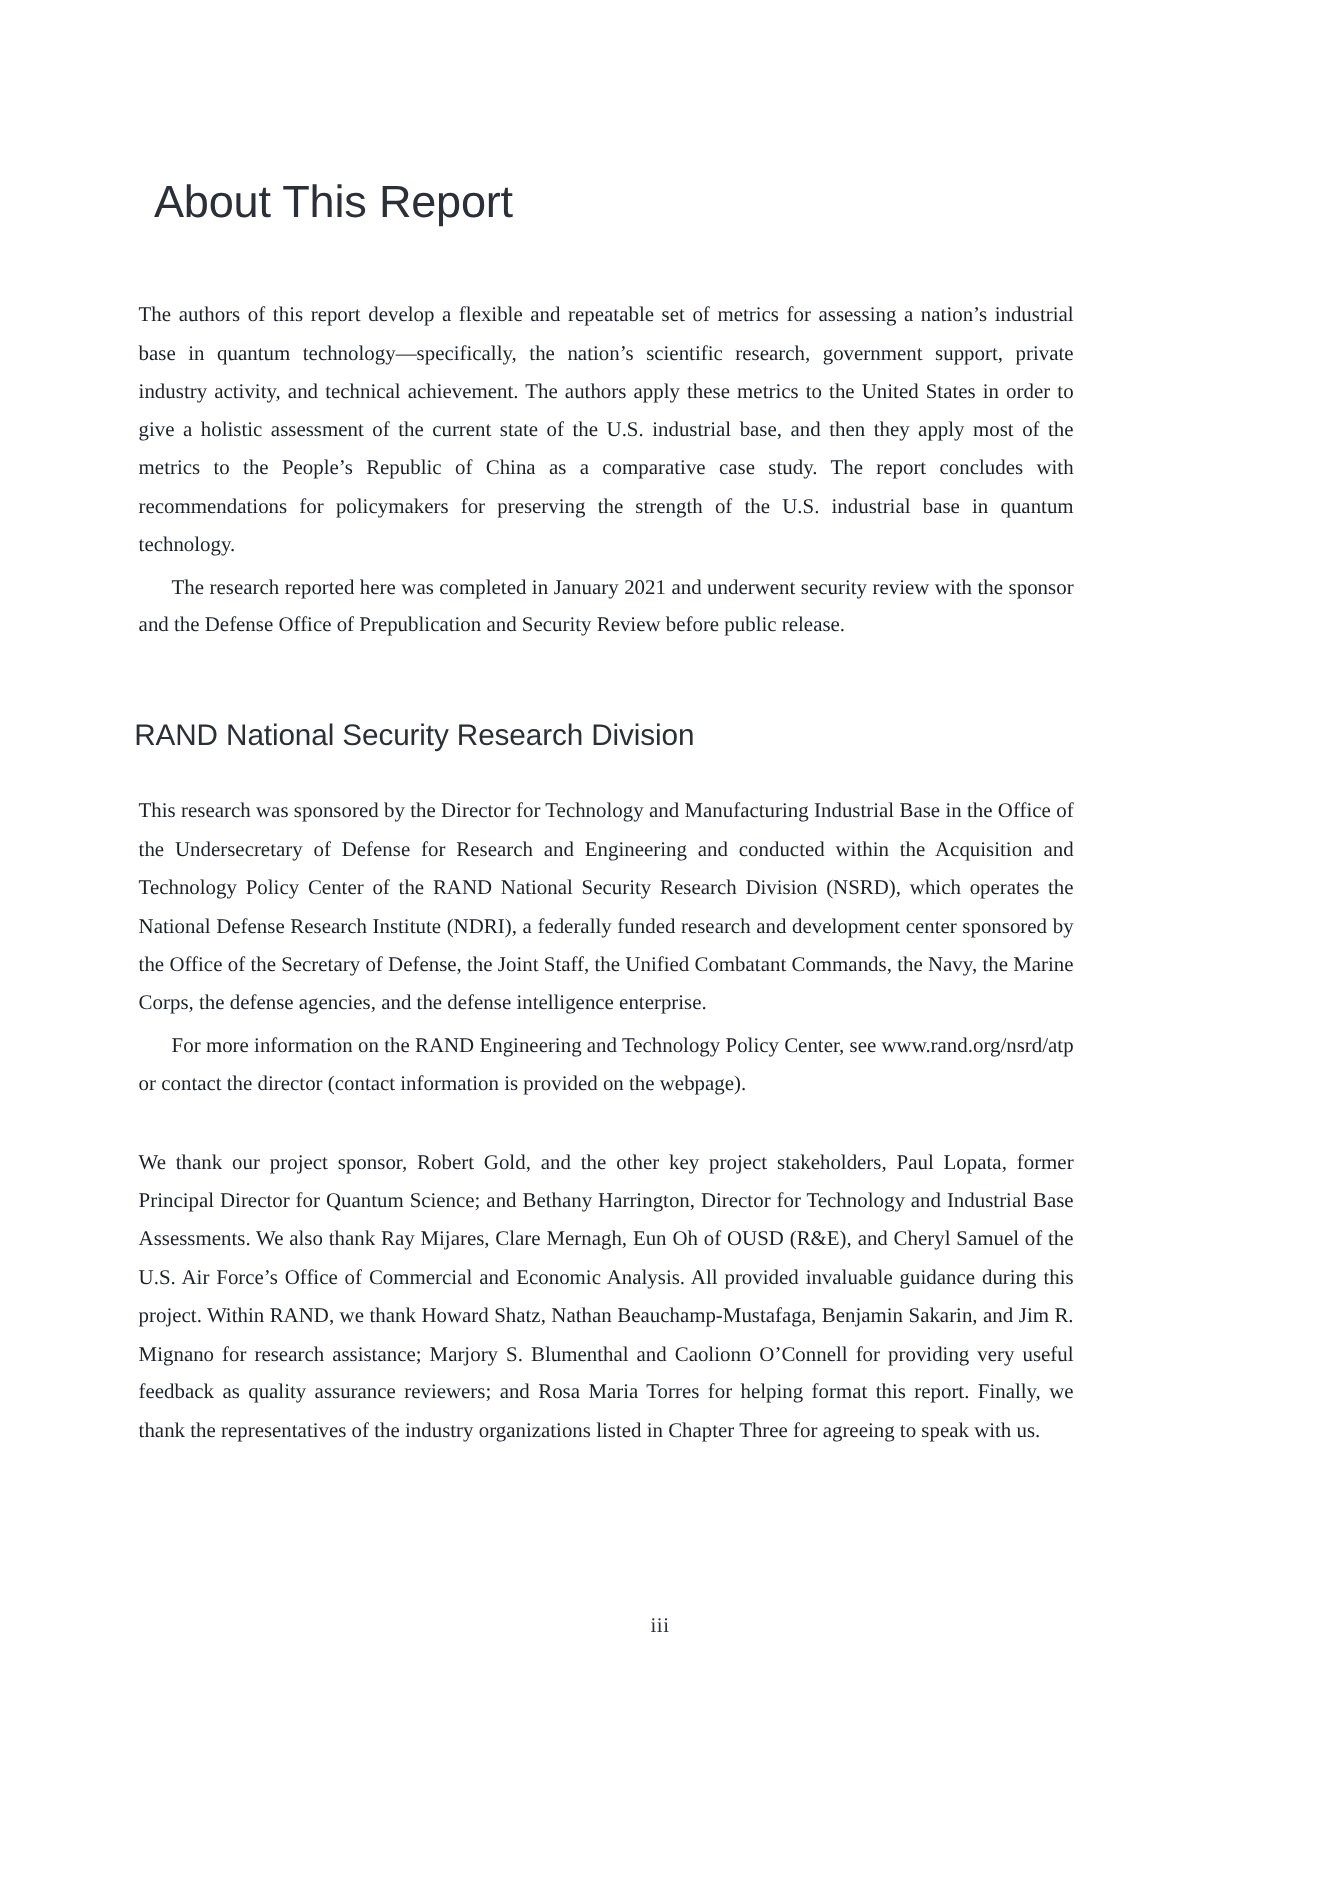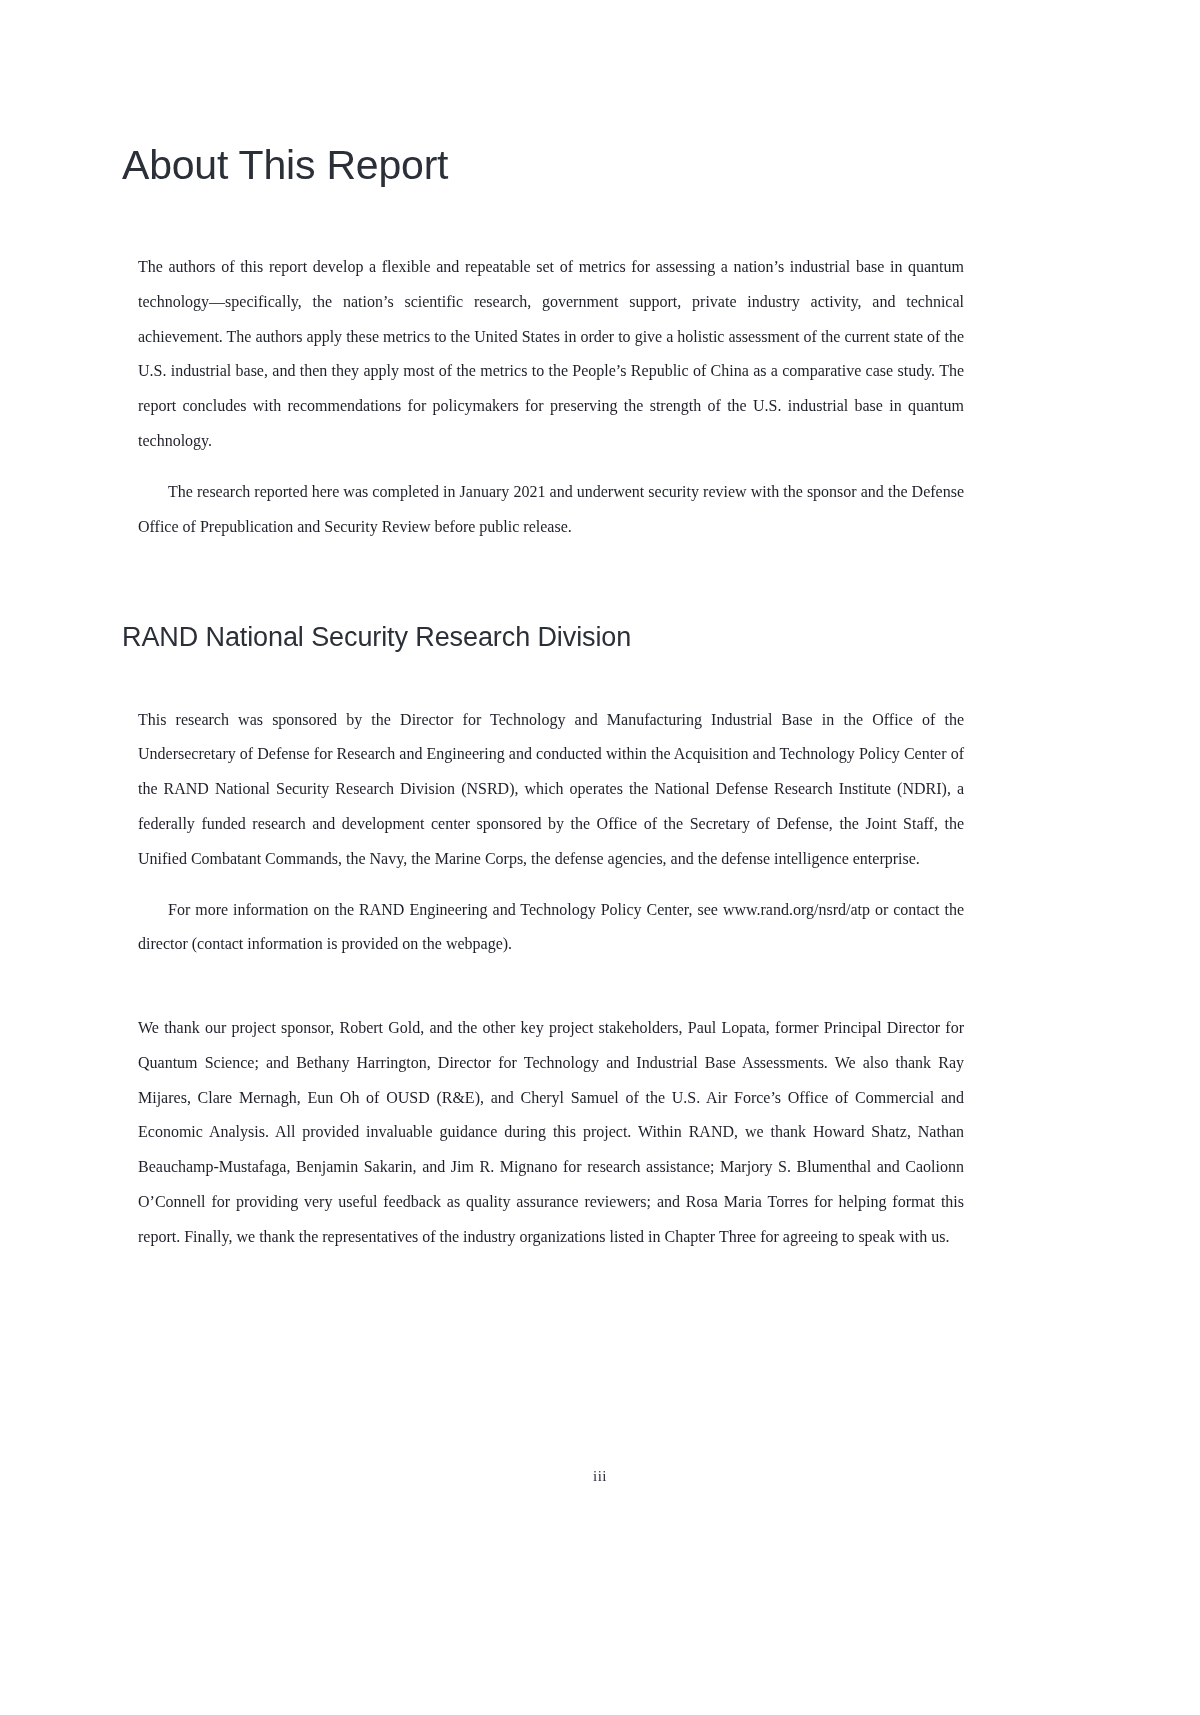--- a/index.html
+++ b/index.html
@@ -21,58 +21,58 @@
     left: 122px;
     top: 0;
     width: 858px;
   }
   h1.doc-title {
     font-family: "Liberation Sans", sans-serif;
     font-weight: 400;
     font-size: 41px;
     line-height: 1.1;
     color: #2b2f38;
-    margin: 0;
+    margin: 18px;
     padding-top: 143px;
     letter-spacing: -0.2px;
   }
   h2.section-heading {
     font-family: "Liberation Sans", sans-serif;
     font-weight: 400;
     font-size: 27px;
     line-height: 1.15;
     color: #2b2f38;
     margin: 0;
     letter-spacing: -0.1px;
   }
   h2.h-nsrd { padding-top: 62px; }
   h2.h-ack  { padding-top: 60px; }
 
   p.body {
     font-family: "Liberation Serif", serif;
-    font-size: 16px;
+    font-size: 19px;
     line-height: 34.8px;
     color: #1d2029;
-    margin: 16px;
+    margin: 4px;
     text-align: justify;
     text-justify: inter-word;
     hyphens: none;
   }
   p.first-para { padding-top: 46px; }
   p.after-head { padding-top: 33px; }
   p.indented { text-indent: 30px; }
 
   .footer {
     position: absolute;
     left: 0;
     top: 1468px;
     width: 1200px;
     text-align: center;
     font-family: "Liberation Serif", serif;
-    font-size: 15px;
+    font-size: 19px;
     color: #2b2f38;
     letter-spacing: 0.5px;
   }
 </style>
 </head>
 <body>
 
 <div class="page">
 
   <div class="content">

